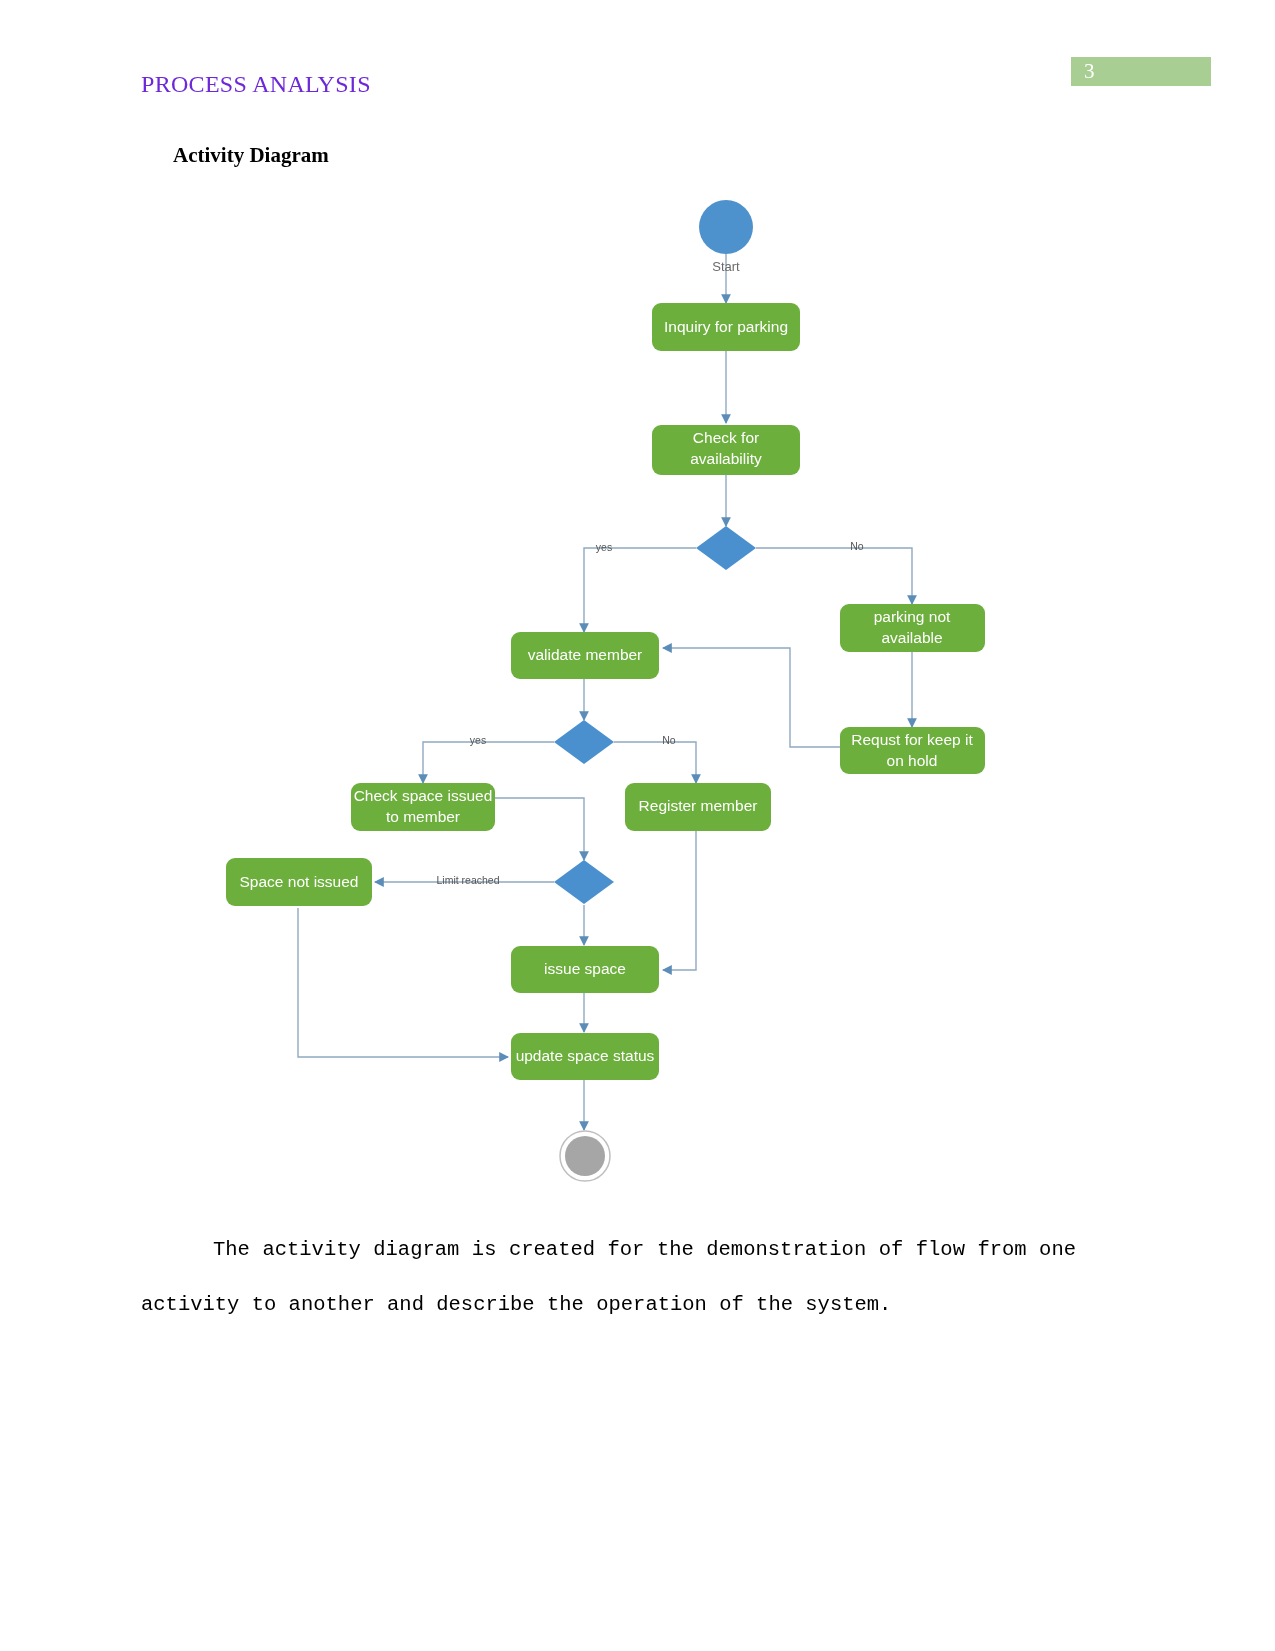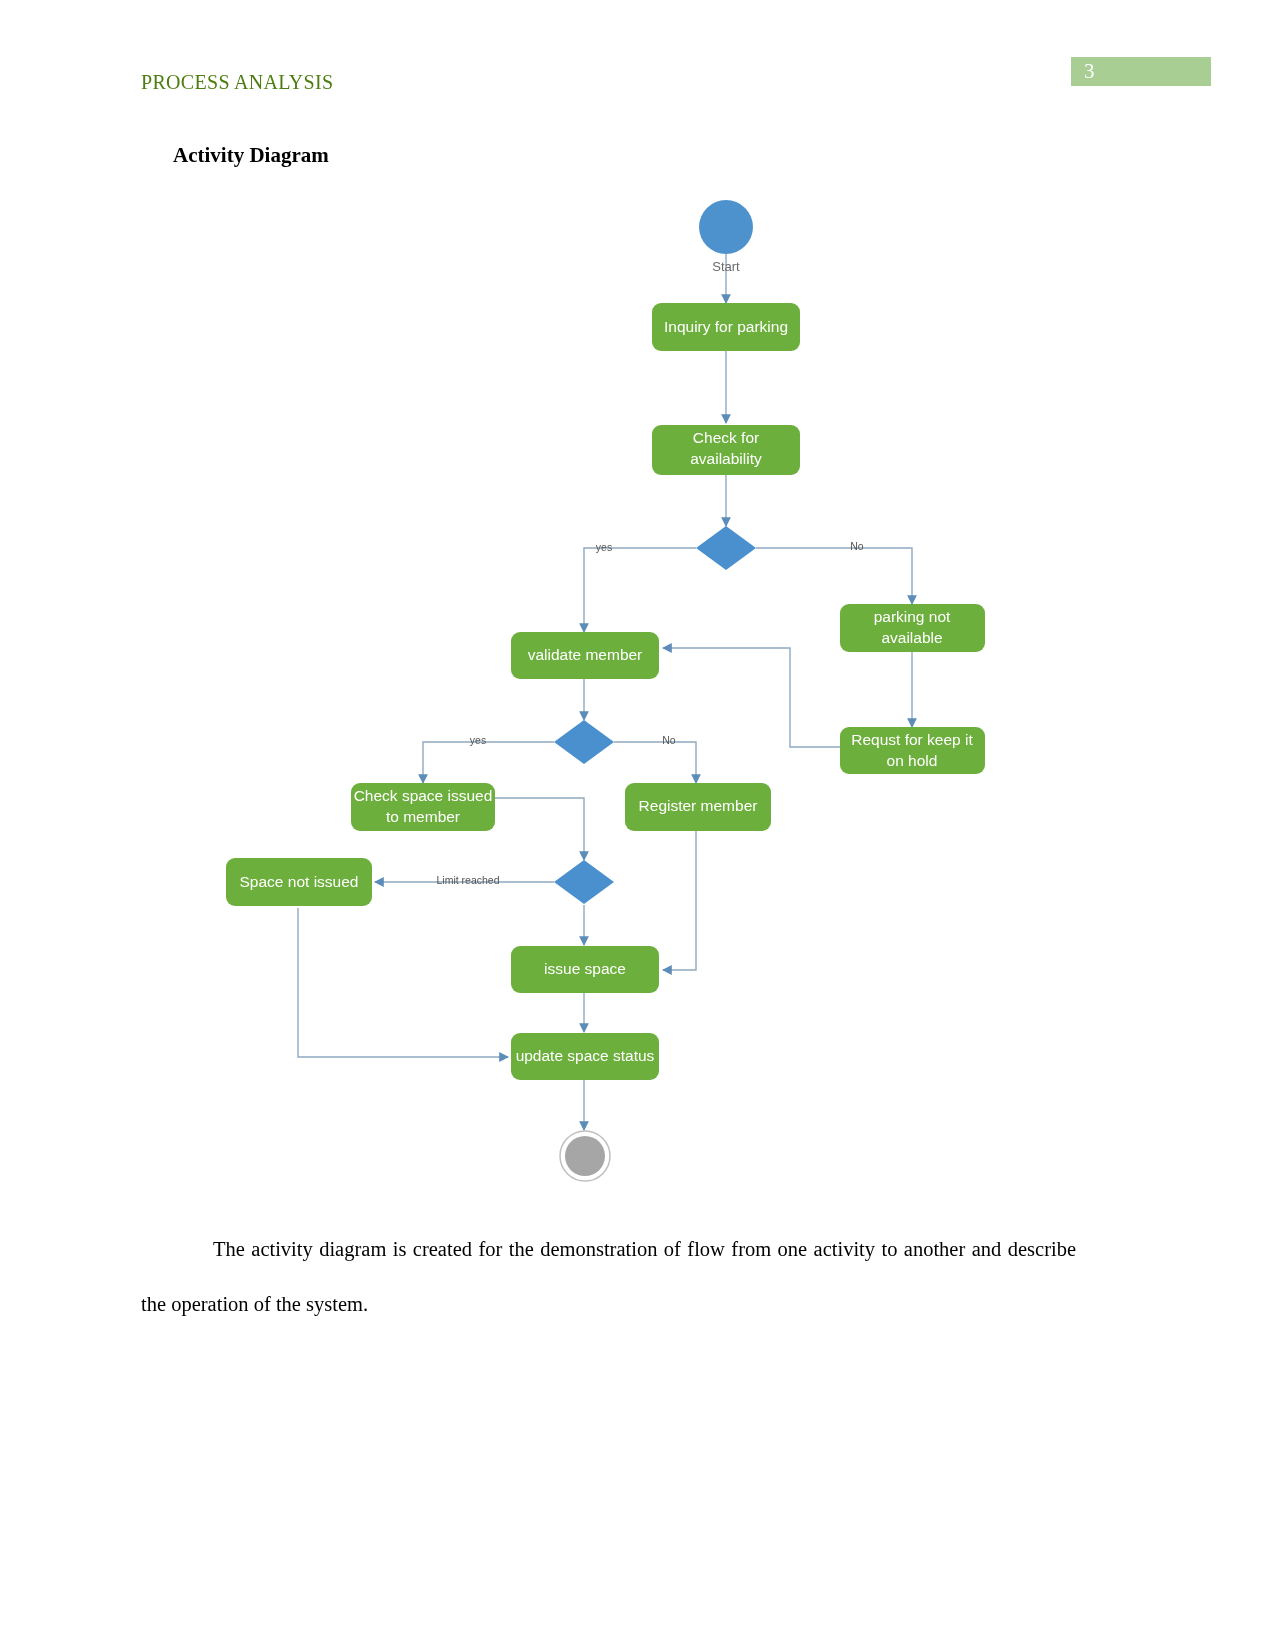--- a/index.html
+++ b/index.html
@@ -31,24 +31,24 @@
     left: 1084px;
     font-size: 21px;
     color: #ffffff;
     font-family: "Liberation Serif", serif;
     line-height: 27px;
   }
   .doc-header {
     position: absolute;
     top: 71px;
     left: 141px;
-    font-size: 20px;
+    font-size: 24px;
     letter-spacing: 0.3px;
     font-family: "Liberation Serif", serif;
-    color: #4d7c0f;
+    color: #6d28d9;
   }
   .section-title {
     position: absolute;
     top: 143px;
     left: 141px;
     font-size: 21px;
     font-weight: bold;
     font-family: "Liberation Serif", serif;
     color: #000000;
     margin-left: 32px;
@@ -87,21 +87,21 @@
   }
 
   
   .body-para {
     position: absolute;
     top: 1222px;
     left: 141px;
     width: 935px;
     font-size: 20.5px;
     line-height: 55px;
-    font-family: Liberation Serif, serif;
+    font-family: Liberation Mono, monospace;
     color: #000000;
     text-align: justify;
   }
   .body-para .indent { display: inline-block; width: 72px; }
 </style>
 </head>
 <body>
 
 <div class="page-number-band"></div>
 <div class="page-number">3</div>

